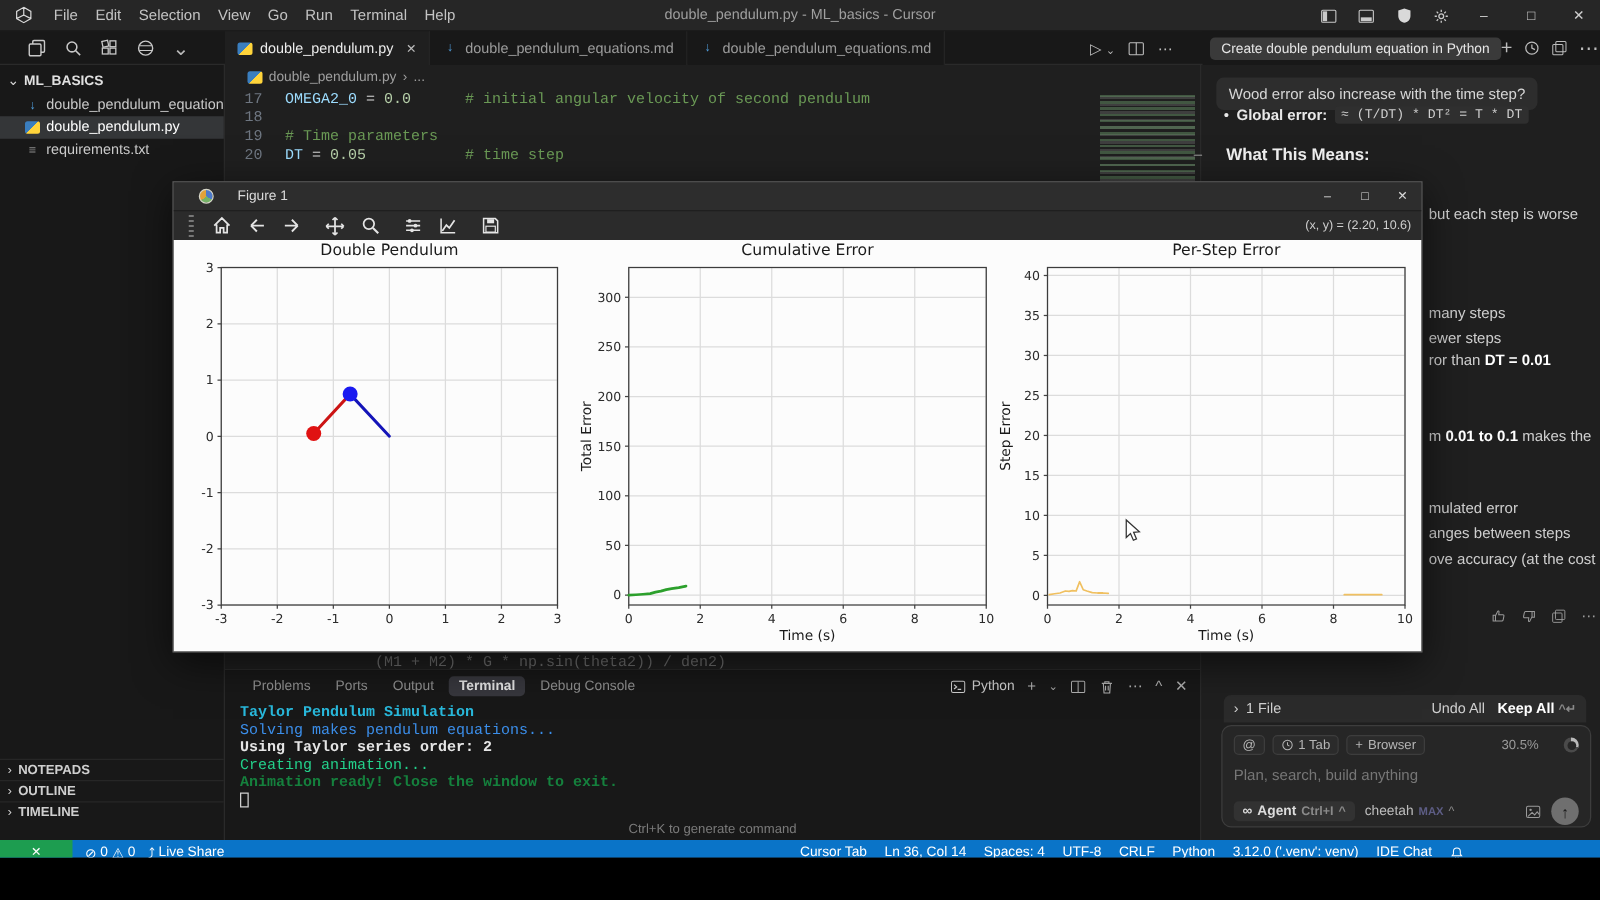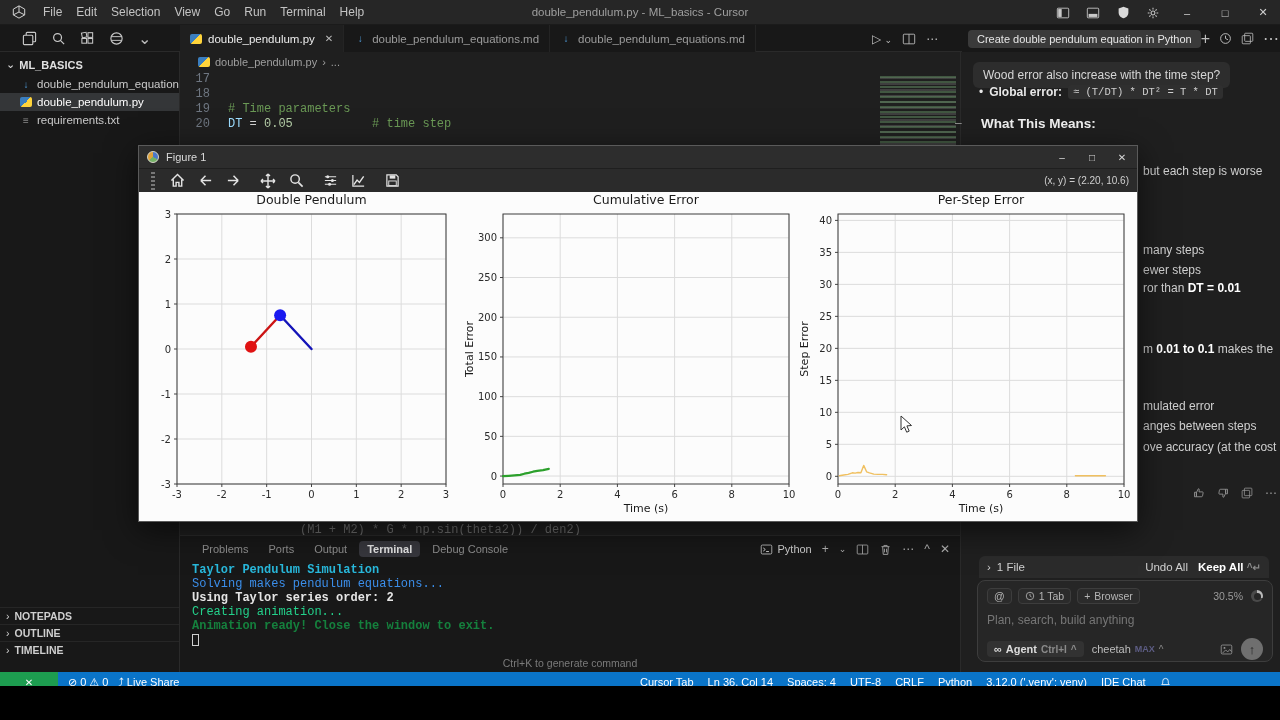--- a/index.html
+++ b/index.html
@@ -63,34 +63,34 @@
   .frag{position:absolute;left:182px;color:#cfcfcf;white-space:nowrap}
   .frag b{color:#fff}
   .fb-icons{position:absolute;left:232px;top:434px;display:flex;gap:12px;color:#9a9a9a;align-items:center}
   .review{position:absolute;left:18px;top:504px;width:290px;height:22px;background:#2b2b2b;border-radius:6px 6px 0 0;display:flex;align-items:center;padding:0 8px;gap:6px;font-size:11.5px;color:#cfcfcf}
   .review .right{margin-left:auto;display:flex;gap:10px;align-items:flex-end}
   .review .keep{color:#fff;font-weight:bold}
   .kbd{color:#8a8a8a;font-size:10px}
   .inputcard{position:absolute;left:16px;top:528px;width:296px;height:82px;background:#262626;border:1px solid #3d3d3d;border-radius:8px;padding:7px 9px}
   .chiprow{display:flex;align-items:center;gap:6px}
   .chip{display:inline-flex;align-items:center;gap:4px;border:1px solid #3d3d3d;border-radius:4px;color:#b6b6b6;font-size:10.5px;padding:1px 6px;background:#2b2b2b}
-  .pct{margin-left:auto;display:flex;align-items:center;gap:8px;color:#9a9a9a;font-size:10.5px}
+  .pct{margin-left:auto;display:flex;align-items:center;gap:20px;color:#9a9a9a;font-size:10.5px}
   .gauge{width:12px;height:12px;border-radius:50%;background:conic-gradient(#b9b9b9 0 110deg,#4a4a4a 110deg 360deg);position:relative}
   .gauge::after{content:"";position:absolute;inset:2.5px;border-radius:50%;background:#262626}
   .placeholder{color:#767676;font-size:12px;margin-top:9px}
   .bottomrow{display:flex;align-items:center;gap:8px;margin-top:11px}
   .agent-chip{display:inline-flex;align-items:center;gap:4px;background:#323232;border-radius:4px;padding:2px 7px;color:#dcdcdc;font-size:11px;font-weight:bold}
   .model{color:#bdbdbd;font-size:11px;display:flex;gap:4px;align-items:center}
   .model .badge{color:#5d5d85;font-size:9px;font-weight:bold}
   .sendwrap{margin-left:auto;display:flex;align-items:center;gap:8px}
   .send{width:22px;height:22px;border-radius:50%;background:#6f6f6f;color:#1c1c1c;display:flex;align-items:center;justify-content:center;font-weight:bold;font-size:13px}
 
   
   .figwin{position:absolute;left:138px;top:145px;width:1000px;height:377px;background:#2b2b2b;border:1px solid #5a5a5a;box-shadow:0 8px 30px rgba(0,0,0,.6);z-index:50}
-  .fig-titlebar{height:22px;background:#2d2d2d;display:flex;align-items:center;color:#dadada;font-size:11px;gap:7px;padding-left:8px}
+  .fig-titlebar{height:22px;background:#2d2d2d;display:flex;align-items:center;color:#dadada;font-size:11px;gap:19px;padding-left:20px}
   .mpl-logo{width:12px;height:12px;border-radius:50%;background:conic-gradient(#4c79c9 0 120deg,#74b266 120deg 230deg,#e0a23a 230deg 360deg);border:1px solid #d7d7c9}
   .fig-controls{margin-left:auto;display:flex;height:22px}
   .fig-cbtn{width:30px;display:flex;align-items:center;justify-content:center;color:#d8d8d8;font-size:10px}
   .fig-toolbar{height:24px;background:#2b2b2b;border-top:1px solid #1f1f1f;display:flex;align-items:center;gap:13px;padding-left:12px;color:#e4e4e4}
   .fig-toolbar .drag{width:4px;height:18px;margin-right:2px;background:repeating-linear-gradient(180deg,#777 0 2px,transparent 2px 4px)}
   .fig-coords{margin-left:auto;margin-right:8px;font-size:10px;color:#cfcfcf}
   .fig-canvas{position:relative;width:998px;height:329px;background:#fcfcfc}
   .tool-ic{display:flex;align-items:center;justify-content:center}
 
   
@@ -269,21 +269,21 @@
         </div>
         <div class="sb-sec">
           <span style="font-weight:normal">›</span>
           <span>TIMELINE</span>
         </div>
       </div>
   </div>
 
   <div class="editor">
     <div id="editor-lines">
-        <div class="code-line"><span class="ln">17</span></div>
+        <div class="code-line"><span class="ln">17</span><span><span class="tv">OMEGA2_0</span><span class="to"> = </span><span class="tn">0.0</span><span class="tp">      </span><span class="tc"># initial angular velocity of second pendulum</span></span></div>
         <div class="code-line"><span class="ln">18</span><span></span></div>
         <div class="code-line"><span class="ln">19</span><span><span class="tc"># Time parameters</span></span></div>
         <div class="code-line"><span class="ln">20</span><span><span class="tv">DT</span><span class="to"> = </span><span class="tn">0.05</span><span class="tp">           </span><span class="tc"># time step</span></span></div>
       </div>
     <div class="float-line">(M1 + M2) * G * np.sin(theta2)) / den2)</div>
     <div class="minimap"></div>
   </div>
 
   <div class="chat">
     <div class="bubble">Wood error also increase with the time step?</div>

